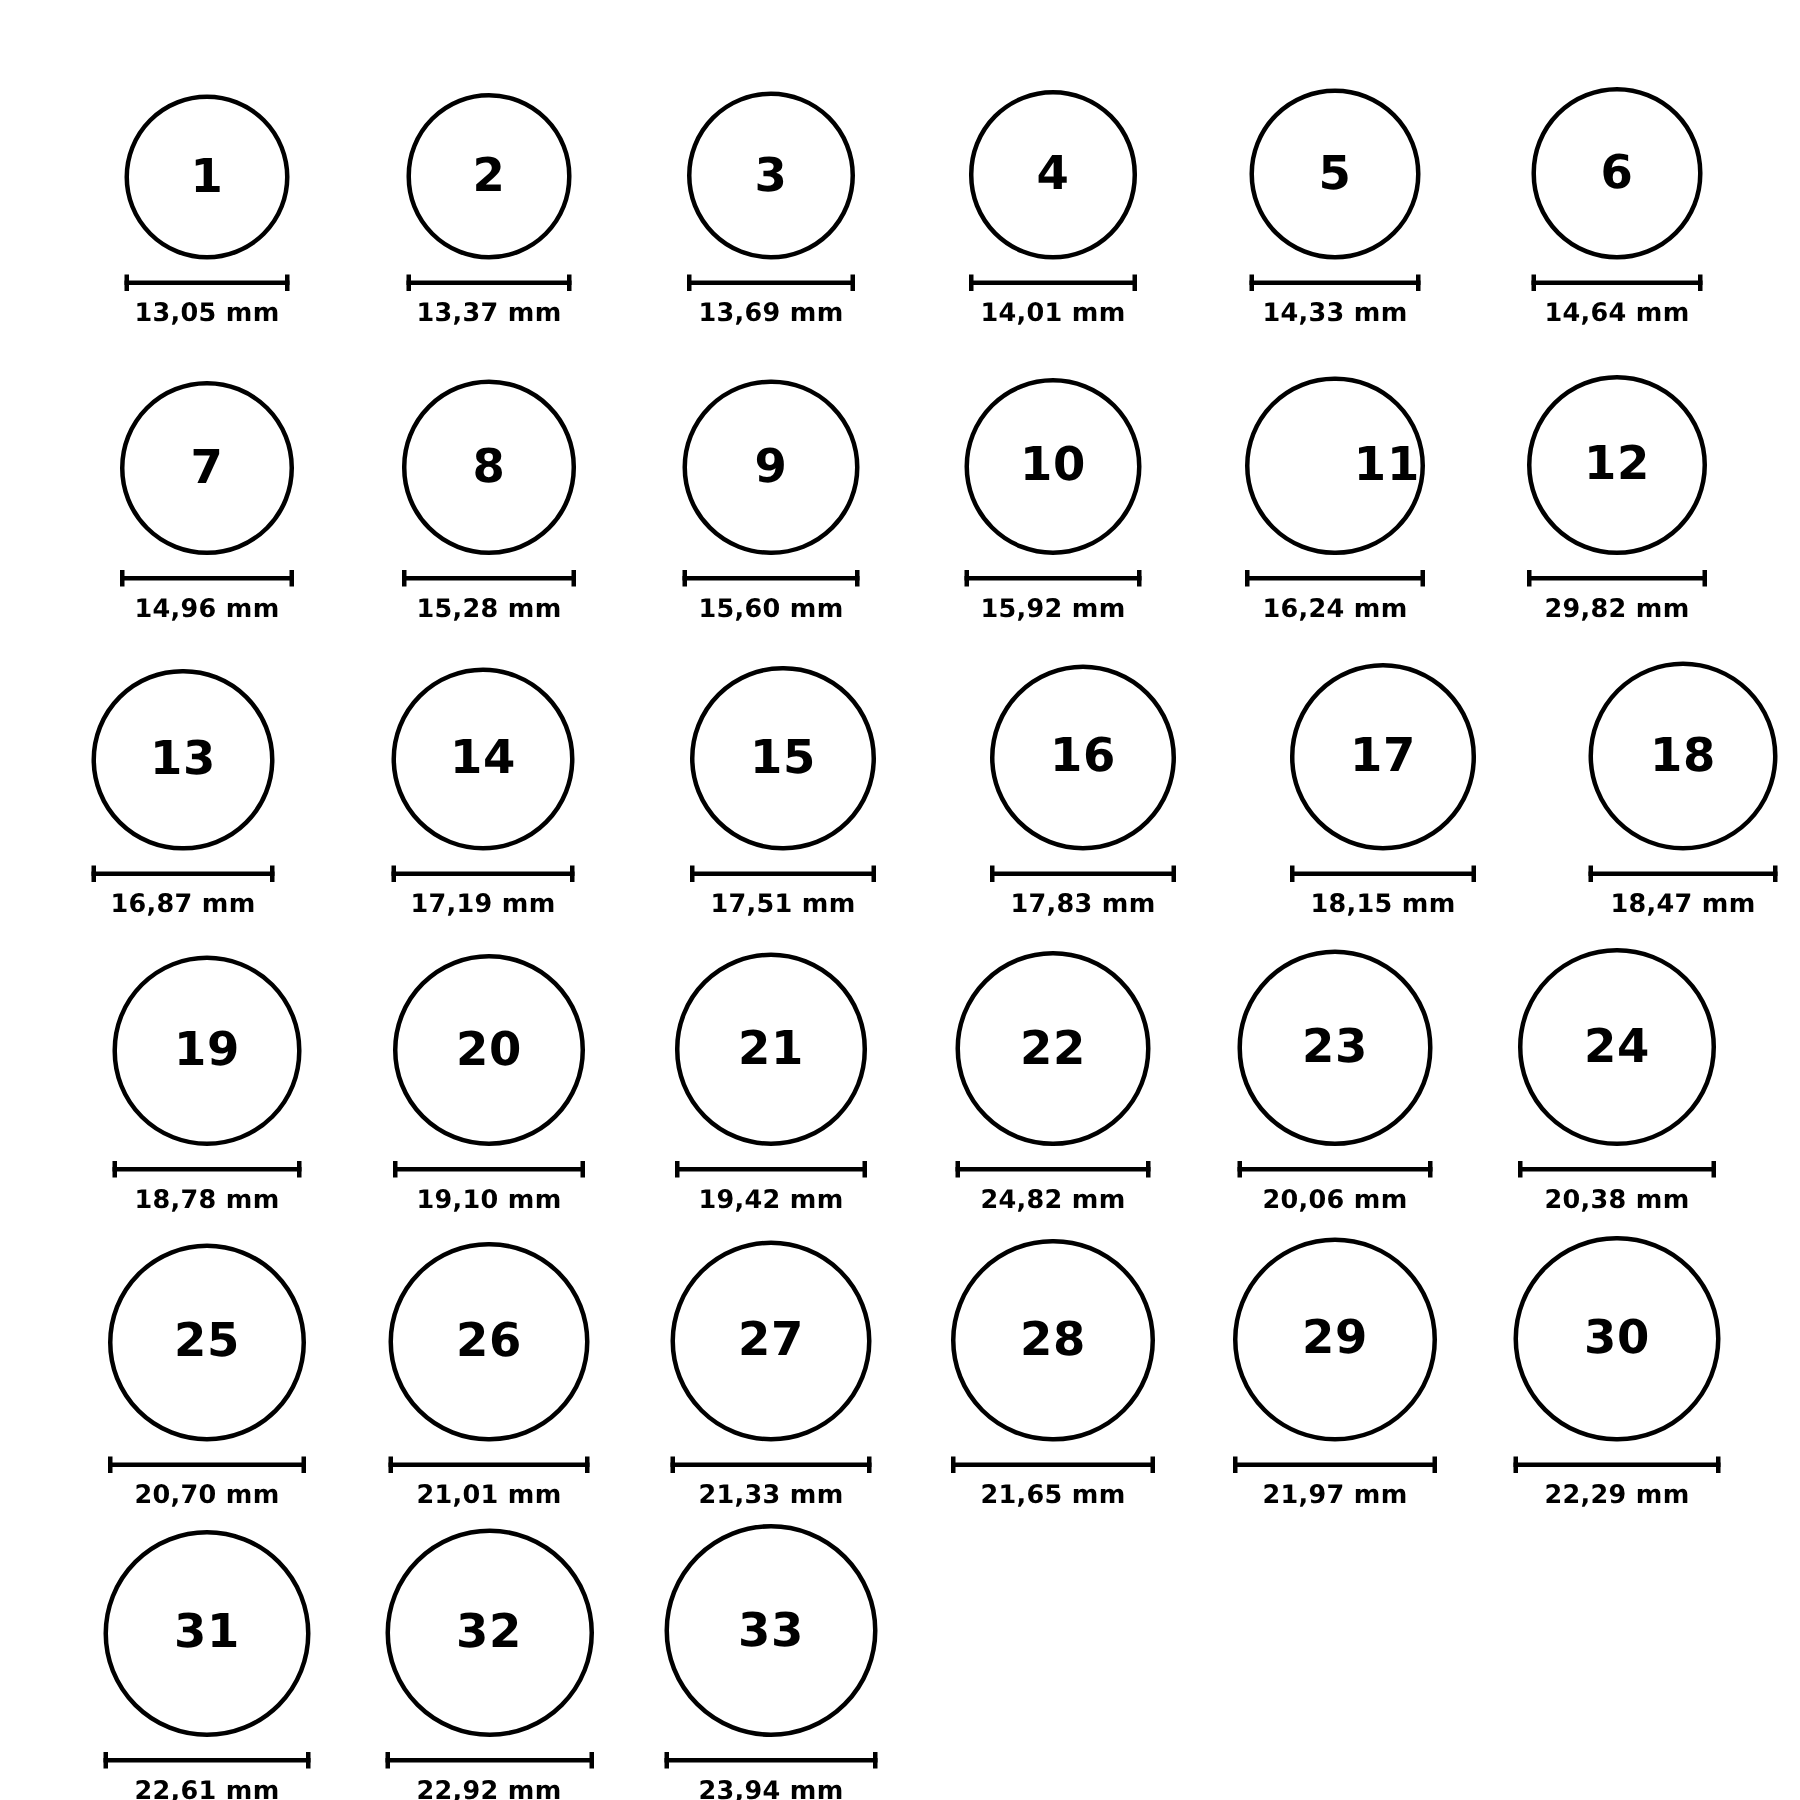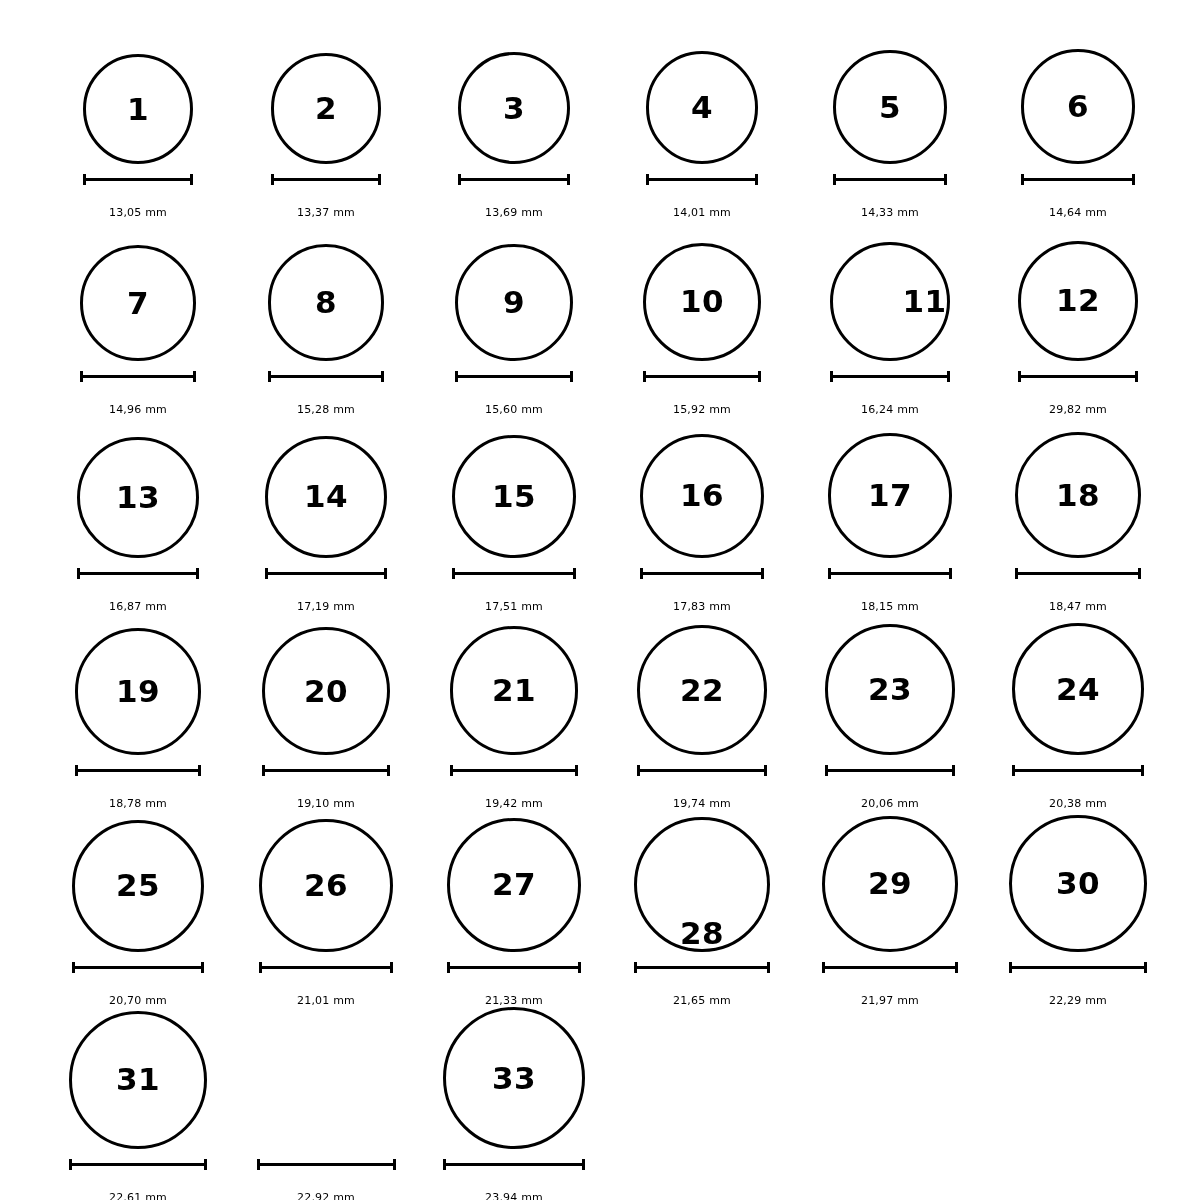--- a/index.html
+++ b/index.html
@@ -81,23 +81,23 @@
   .bar::after  { right: 0; }
   .bar .line {
     position: absolute;
     top: 4px;
     left: 0;
     right: 0;
     height: 3px;
     background: #000000;
   }
   .measure-label {
-    margin-top: 21px;
-    font-size: 11px;
-    font-weight: normal;
+    margin-top: 5px;
+    font-size: 17px;
+    font-weight: bold;
     letter-spacing: 0.2px;
     white-space: nowrap;
     color: #000000;
   }
 </style>
 </head>
 <body>
 
 <div id="chart">
     <div class="row" style="height: 197px;">
@@ -253,21 +253,21 @@
           </div>
         </div>
         <div class="measure">
           <div class="bar" style="width: 120.314px;">
             <div class="line"></div>
           </div>
           <div class="measure-label">29,82 mm</div>
         </div>
       </div>
     </div>
-    <div class="row" style="height: 197px;">
+    <div class="row" style="height: 197px; gap: 44px;">
       <div class="cell">
         <div class="circle-wrap">
           <div class="circle" style="width: 121.225px; height: 121.225px;">
             <span class="circle-label">13</span>
           </div>
         </div>
         <div class="measure">
           <div class="bar" style="width: 121.225px;">
             <div class="line"></div>
           </div>
@@ -383,21 +383,21 @@
       <div class="cell">
         <div class="circle-wrap">
           <div class="circle" style="width: 129.658px; height: 129.658px;">
             <span class="circle-label">22</span>
           </div>
         </div>
         <div class="measure">
           <div class="bar" style="width: 129.658px;">
             <div class="line"></div>
           </div>
-          <div class="measure-label">19,74 mm</div>
+          <div class="measure-label">24,82 mm</div>
         </div>
       </div>
       <div class="cell">
         <div class="circle-wrap">
           <div class="circle" style="width: 130.599px; height: 130.599px;">
             <span class="circle-label">23</span>
           </div>
         </div>
         <div class="measure">
           <div class="bar" style="width: 130.599px;">
@@ -455,21 +455,21 @@
         </div>
         <div class="measure">
           <div class="bar" style="width: 134.331px;">
             <div class="line"></div>
           </div>
           <div class="measure-label">21,33 mm</div>
         </div>
       </div>
       <div class="cell">
         <div class="circle-wrap">
-          <div class="circle" style="width: 135.271px; height: 135.271px; align-items: flex-end;">
+          <div class="circle" style="width: 135.271px; height: 135.271px;">
             <span class="circle-label">28</span>
           </div>
         </div>
         <div class="measure">
           <div class="bar" style="width: 135.271px;">
             <div class="line"></div>
           </div>
           <div class="measure-label">21,65 mm</div>
         </div>
       </div>
@@ -508,20 +508,25 @@
           </div>
         </div>
         <div class="measure">
           <div class="bar" style="width: 138.092px;">
             <div class="line"></div>
           </div>
           <div class="measure-label">22,61 mm</div>
         </div>
       </div>
       <div class="cell">
+        <div class="circle-wrap">
+          <div class="circle" style="width: 139.003px; height: 139.003px;">
+            <span class="circle-label">32</span>
+          </div>
+        </div>
         <div class="measure">
           <div class="bar" style="width: 139.003px;">
             <div class="line"></div>
           </div>
           <div class="measure-label">22,92 mm</div>
         </div>
       </div>
       <div class="cell">
         <div class="circle-wrap">
           <div class="circle" style="width: 142px; height: 142px;">

